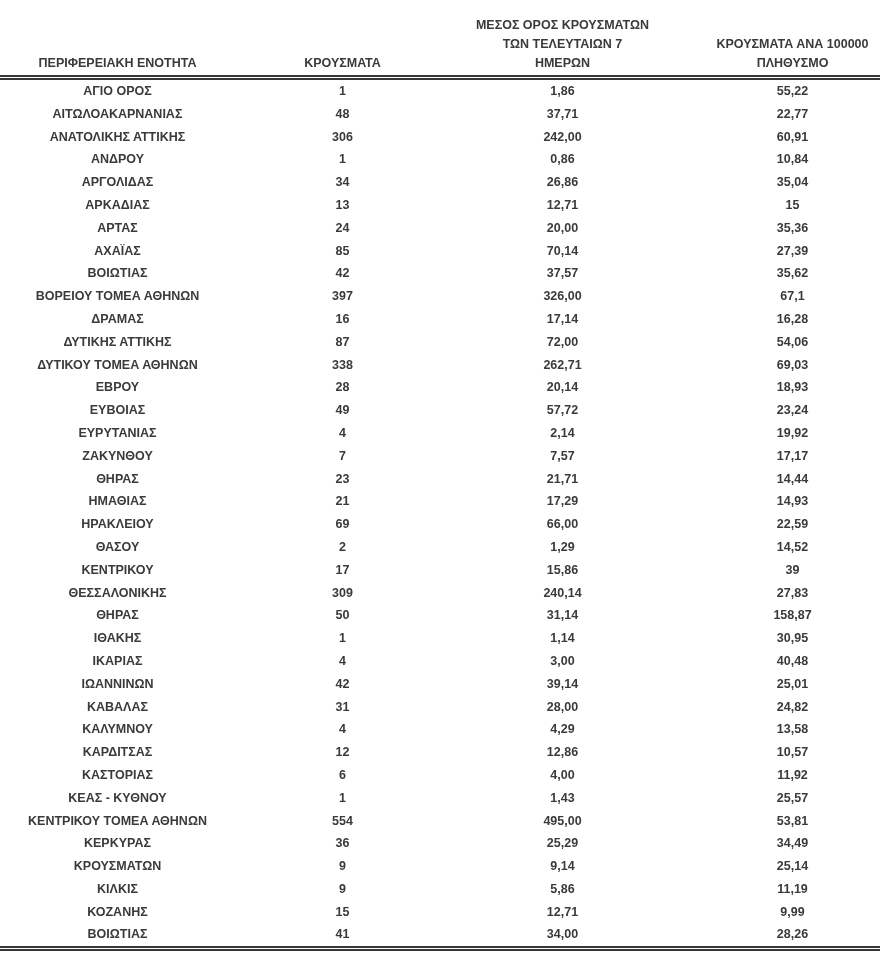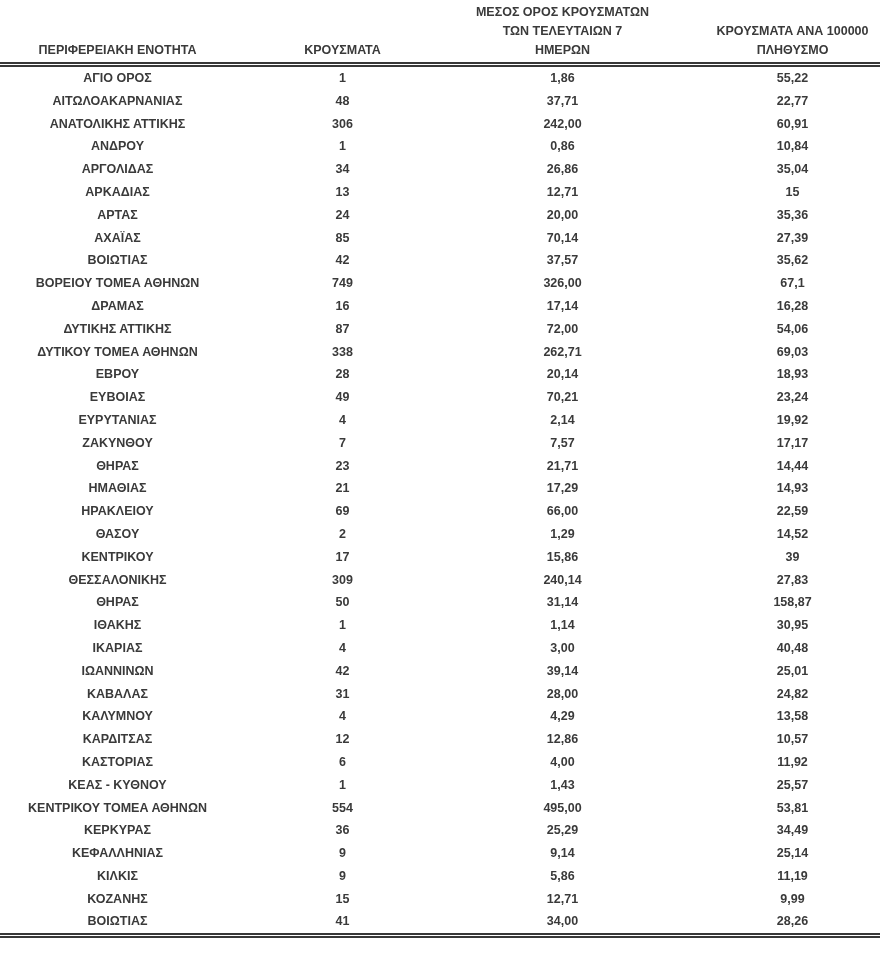--- a/index.html
+++ b/index.html
@@ -29,21 +29,21 @@
   col.c2 { width: 215px; }
   col.c3 { width: 225px; }
   col.c4 { width: 235px; }
 
   thead th {
     vertical-align: bottom;
     font-size: 12.5px;
     font-weight: 700;
     color: #3a3a3a;
     line-height: 19px;
-    padding: 3px 2px 2px 2px;
+    padding: 16px 2px 2px 2px;
     border-bottom: 5px double #383838;
     white-space: nowrap;
     overflow: visible;
   }
   thead th div { white-space: nowrap; }
 
   tbody td {
     text-align: center;
     font-size: 12.5px;
     font-weight: 700;
@@ -138,21 +138,21 @@
           <td>27,39</td>
         </tr>
         <tr>
           <td>ΒΟΙΩΤΙΑΣ</td>
           <td>42</td>
           <td>37,57</td>
           <td>35,62</td>
         </tr>
         <tr>
           <td>ΒΟΡΕΙΟΥ ΤΟΜΕΑ ΑΘΗΝΩΝ</td>
-          <td>749</td>
+          <td>397</td>
           <td>326,00</td>
           <td>67,1</td>
         </tr>
         <tr>
           <td>ΔΡΑΜΑΣ</td>
           <td>16</td>
           <td>17,14</td>
           <td>16,28</td>
         </tr>
         <tr>
@@ -169,21 +169,21 @@
         </tr>
         <tr>
           <td>ΕΒΡΟΥ</td>
           <td>28</td>
           <td>20,14</td>
           <td>18,93</td>
         </tr>
         <tr>
           <td>ΕΥΒΟΙΑΣ</td>
           <td>49</td>
-          <td>70,21</td>
+          <td>57,72</td>
           <td>23,24</td>
         </tr>
         <tr>
           <td>ΕΥΡΥΤΑΝΙΑΣ</td>
           <td>4</td>
           <td>2,14</td>
           <td>19,92</td>
         </tr>
         <tr>
           <td>ΖΑΚΥΝΘΟΥ</td>
@@ -287,21 +287,21 @@
           <td>495,00</td>
           <td>53,81</td>
         </tr>
         <tr>
           <td>ΚΕΡΚΥΡΑΣ</td>
           <td>36</td>
           <td>25,29</td>
           <td>34,49</td>
         </tr>
         <tr>
-          <td>ΚΕΦΑΛΛΗΝΙΑΣ</td>
+          <td>ΚΡΟΥΣΜΑΤΩΝ</td>
           <td>9</td>
           <td>9,14</td>
           <td>25,14</td>
         </tr>
         <tr>
           <td>ΚΙΛΚΙΣ</td>
           <td>9</td>
           <td>5,86</td>
           <td>11,19</td>
         </tr>

